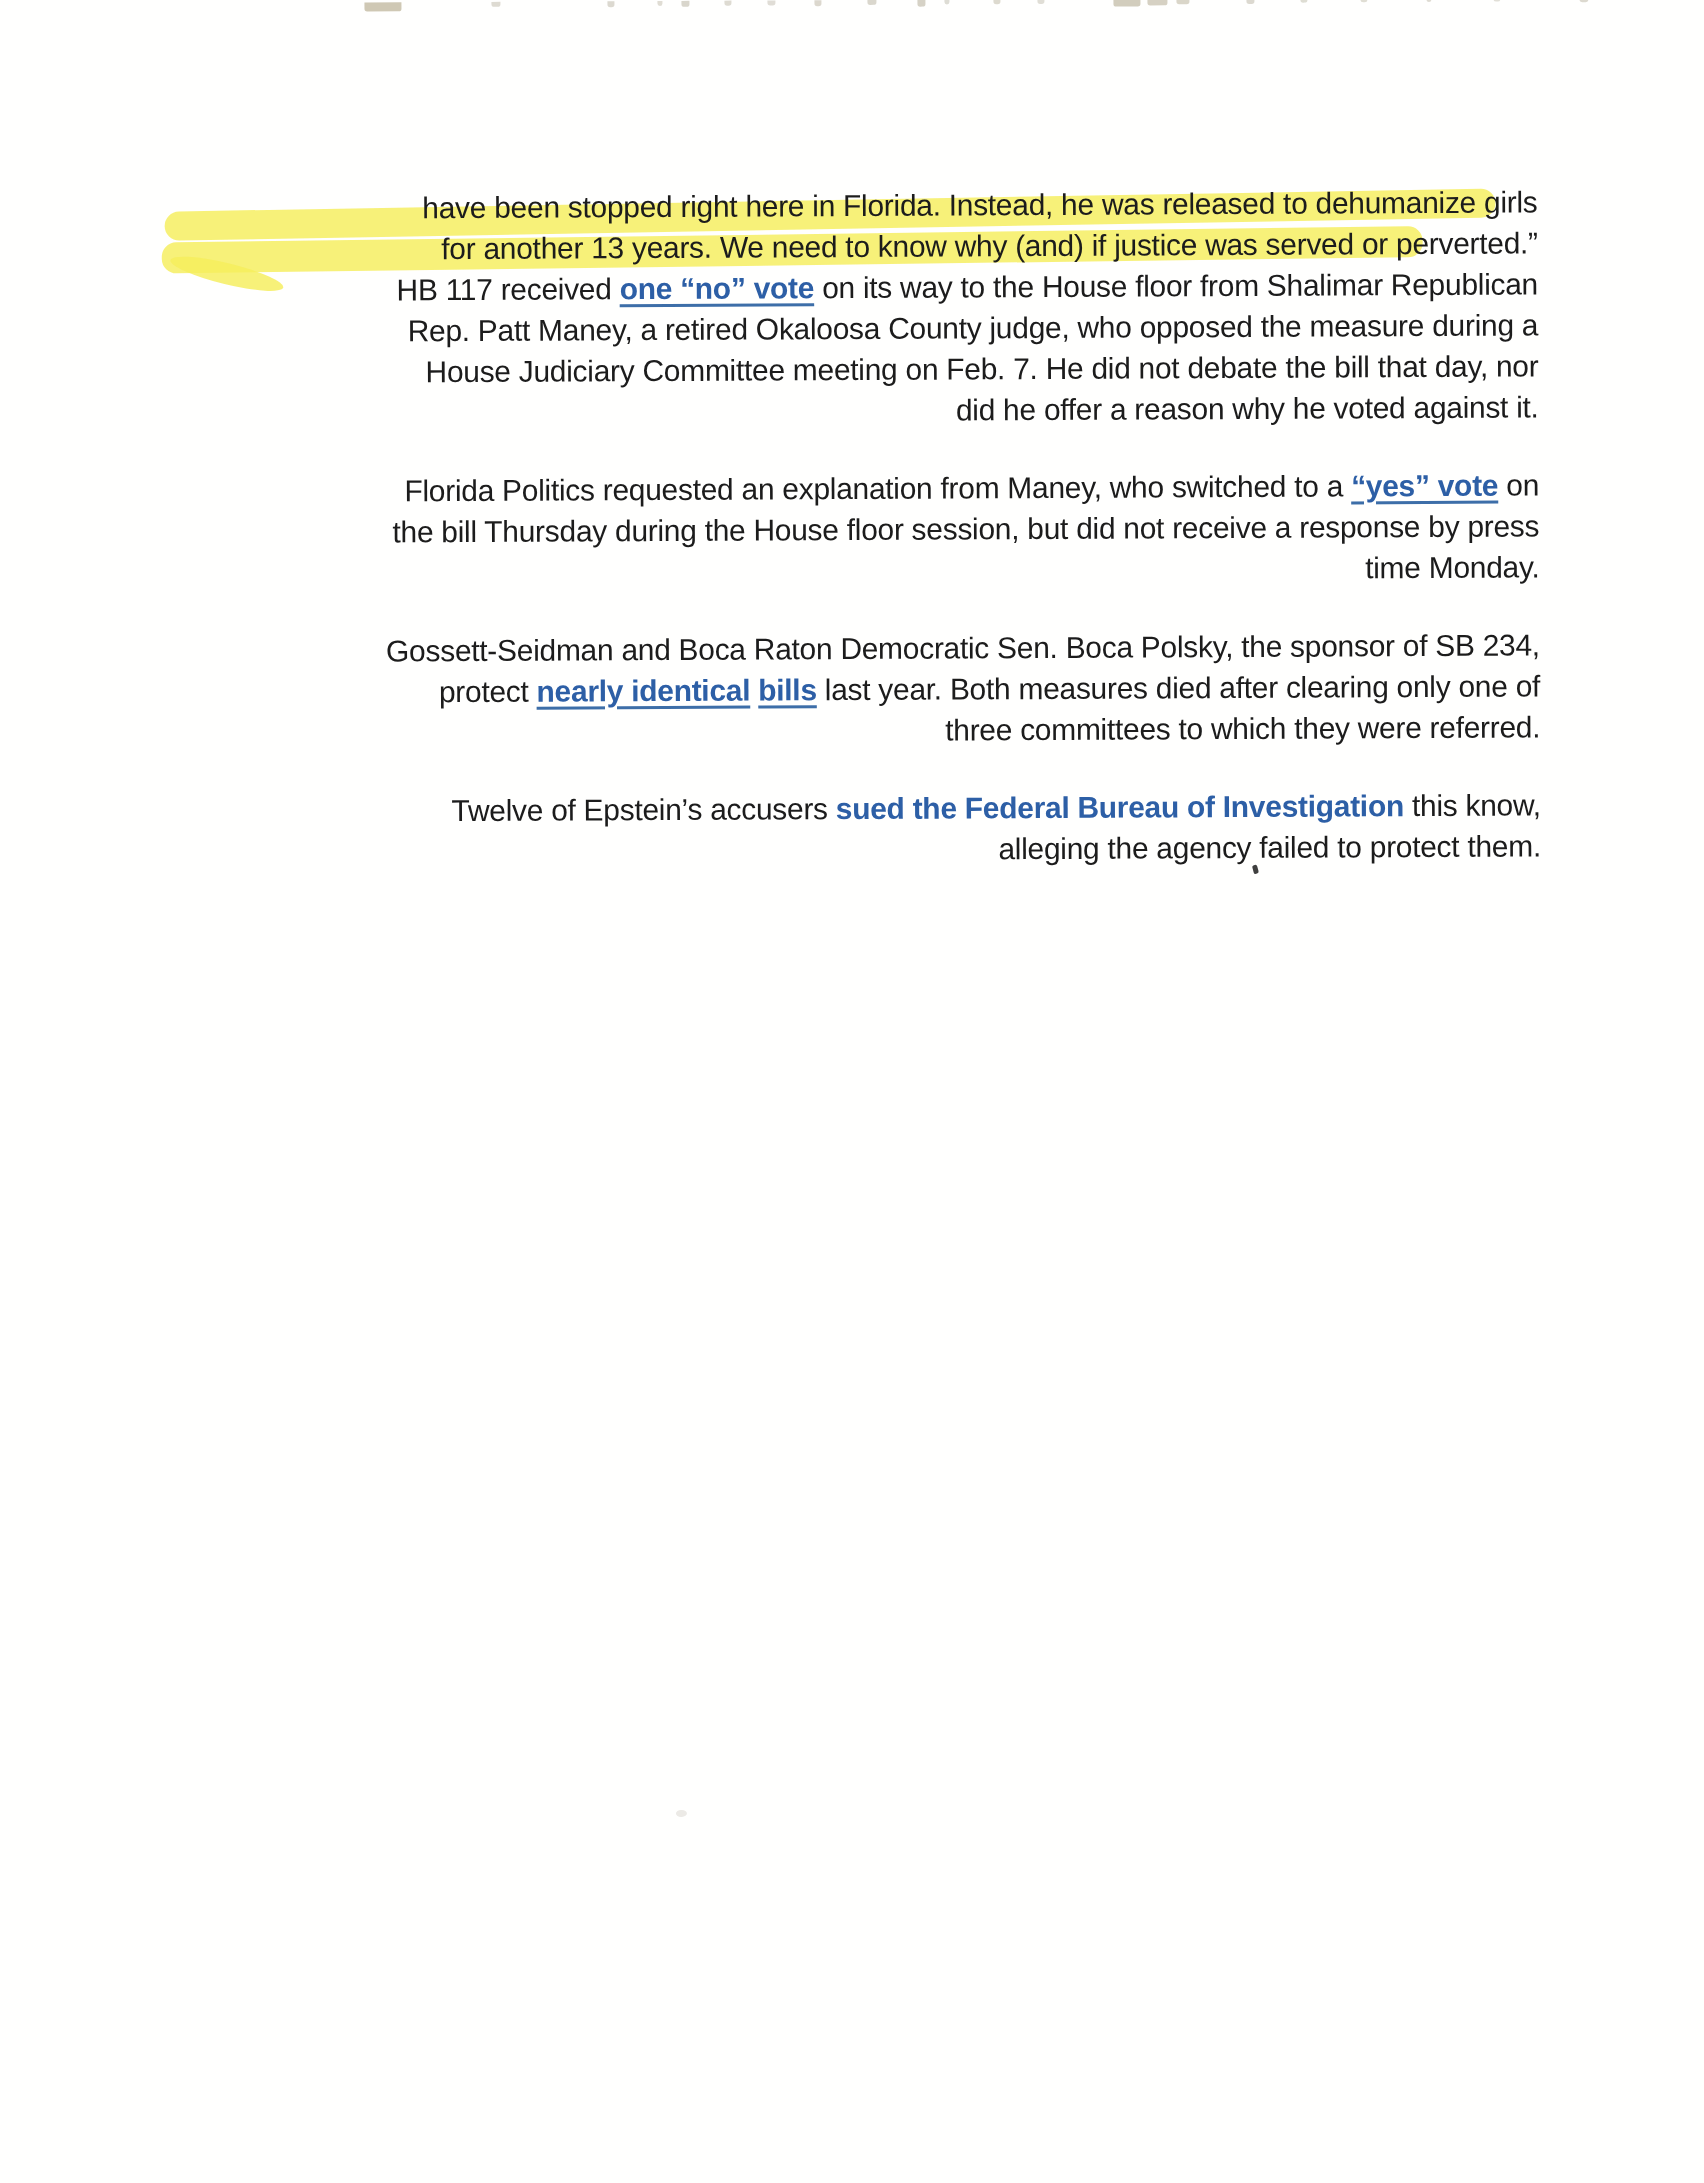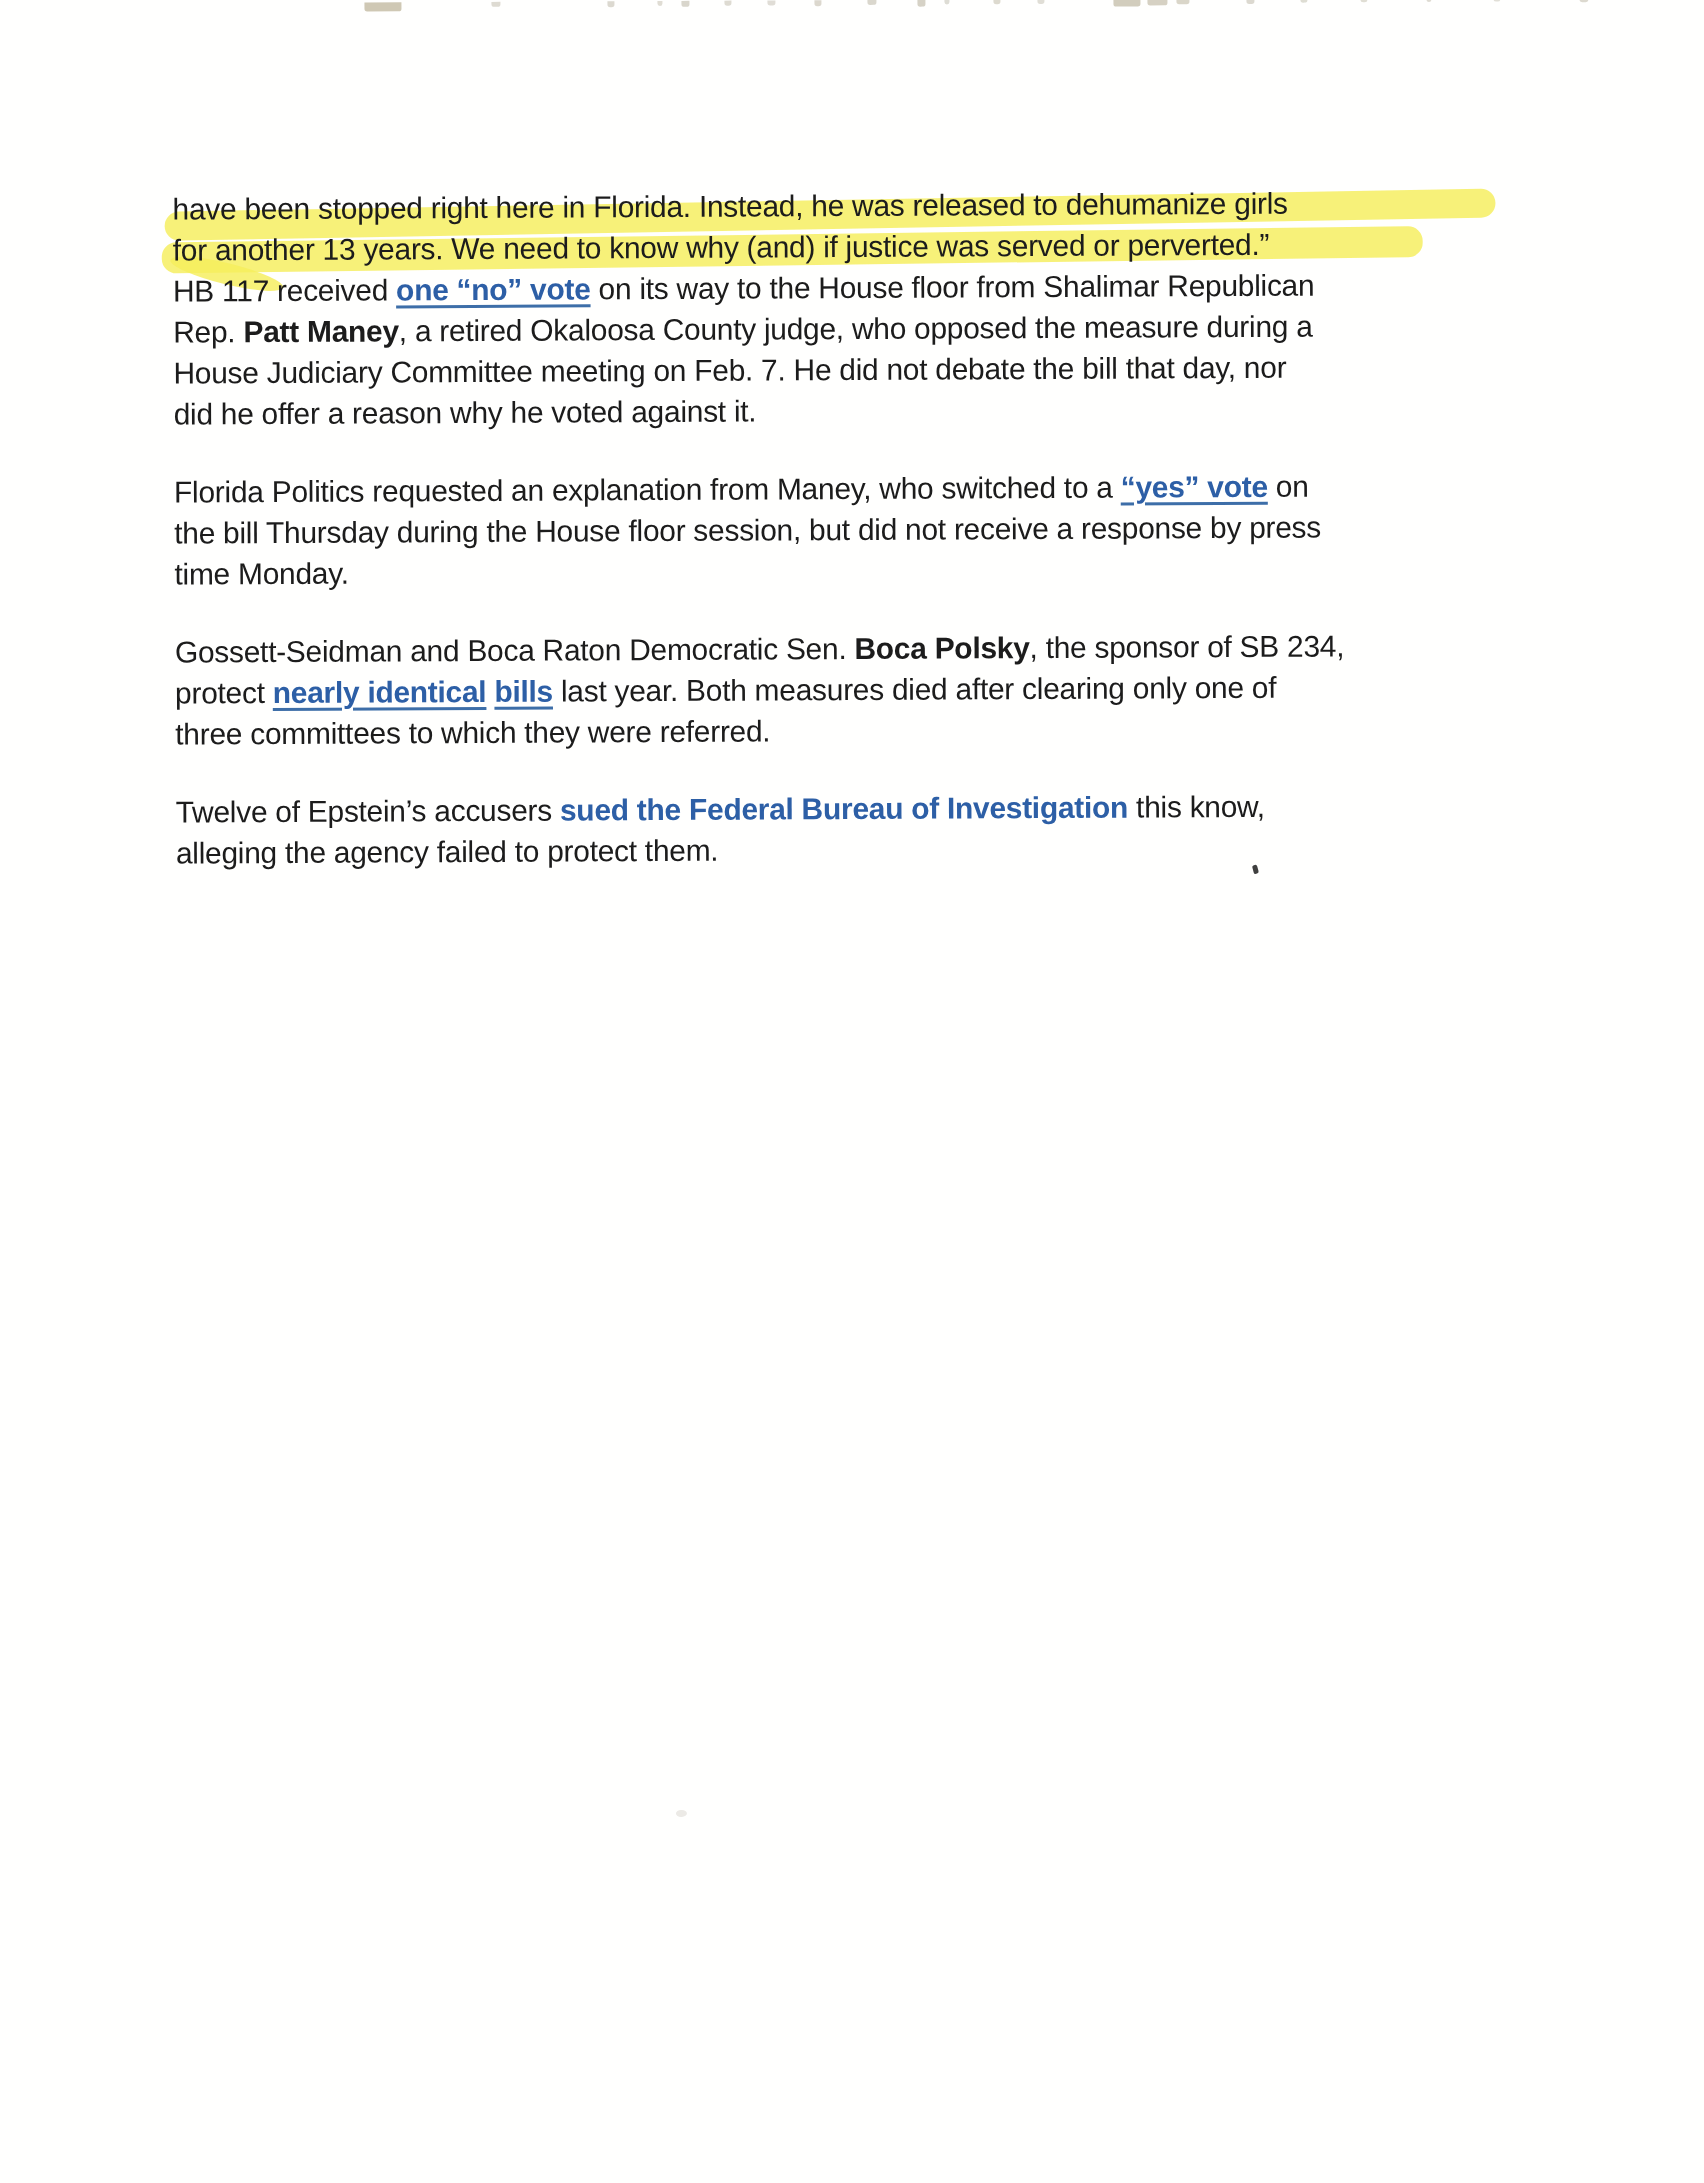--- a/index.html
+++ b/index.html
@@ -1,25 +1,25 @@
 <!DOCTYPE html>
 <html style="font-size:10.7px"><head>
 <meta charset="utf-8">
 <style>
   html,body{margin:0;padding:0;}
   body{width:1704px;height:2183px;background:#ffffff;overflow:hidden;
        font-family:"Liberation Sans",sans-serif;}
-  .page{position:relative;width:1704px;height:2183px;background:#fffffe;}
+  .page{position:relative;width:1704px;height:2183px;background:#fffffe;text-align:right;}
   .content{position:absolute;left:0;top:0;width:1704px;height:2183px;
            transform:rotate(-0.3deg);transform-origin:50% 40%;}
   .article{position:absolute;left:176px;top:185px;width:1365px;z-index:2;}
   .paragraph{margin:0 0 37px 0;}
   .line{height:41px;line-height:41px;font-size:30px;letter-spacing:-0.3px;
         color:var(--text,#1c1c1c);white-space:pre;}
-  .b{font-weight:700;}
+  .b{font-weight:400;}
   .lnk{color:var(--link,#2d5fa6);font-weight:700;}
   .u{text-decoration:underline;text-decoration-thickness:2.7px;
      text-underline-offset:4.7px;text-decoration-color:#3d6ea8;}
   .hl{}
   .stroke{position:absolute;z-index:1;}
   .mark{position:absolute;z-index:1;}
   .speck{position:absolute;z-index:3;}
 </style>
 </head>
 <body style="--text: #1c1c1c; --link: #2d5fa6;">

